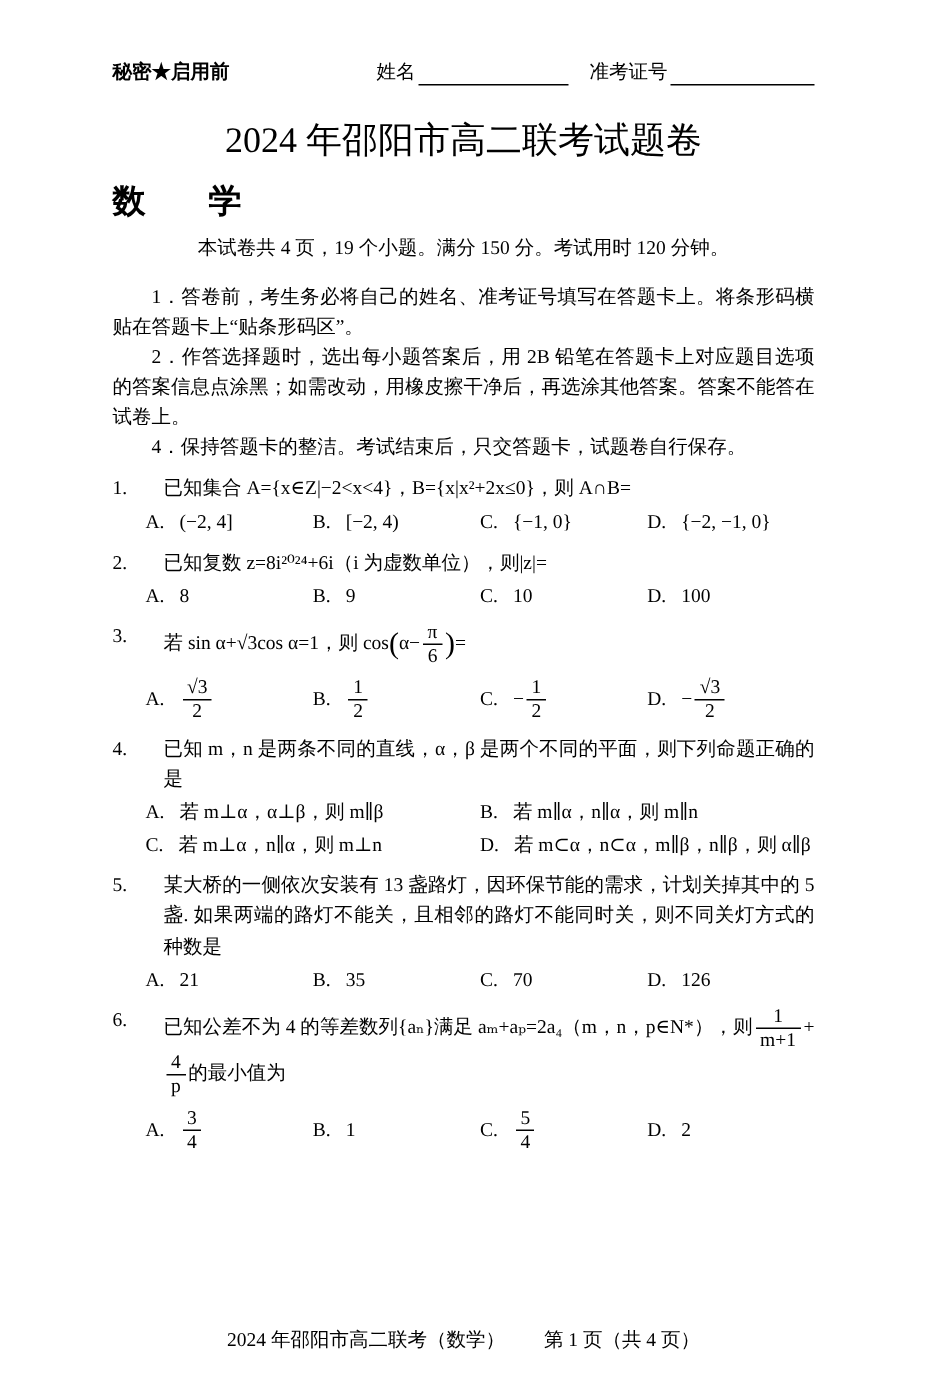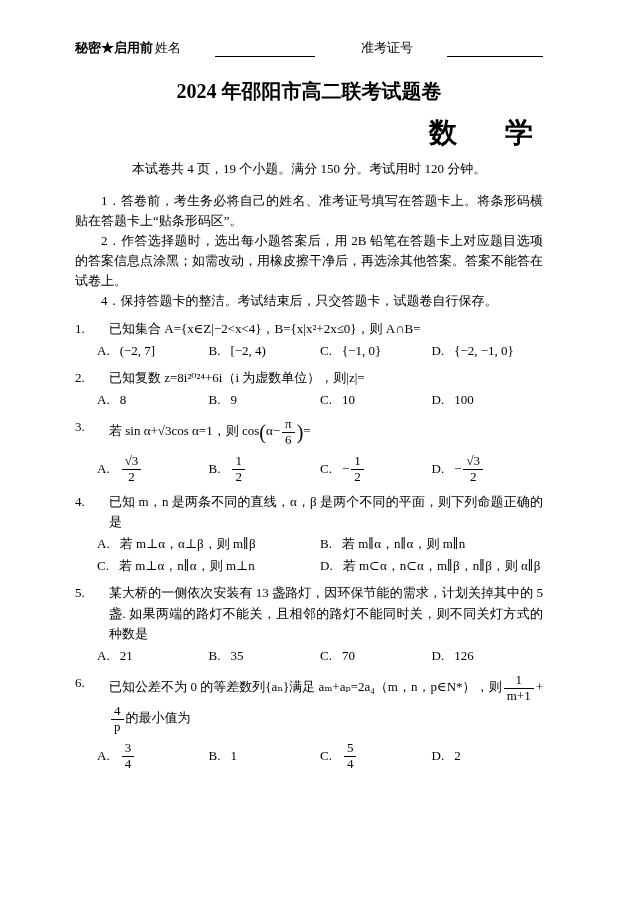--- a/index.html
+++ b/index.html
@@ -5,25 +5,25 @@
   * { box-sizing: border-box; }
   html, body { margin: 0; padding: 0; background: #ffffff; }
   .page {
     width: 536px; height: 923px; margin: 0 auto; background: #ffffff; color: #000;
     font-family: "Liberation Serif", "DejaVu Serif", serif;
     font-size: 13px; line-height: 1.55;
     padding: 38px 34px 0 34px; position: relative; overflow: hidden;
   }
   .top-row { display: flex; justify-content: space-between; align-items: flex-end; }
   .secrecy { font-weight: bold; }
-  .fill-fields { display: flex; align-items: flex-end; gap: 32px; }
+  .fill-fields { display: flex; align-items: flex-end; }
   .blank { display: inline-block; width: 100px; border-bottom: 1px solid #000; height: 15px; margin: 0 14px 1px 2px; }
   .blank.last { margin-right: 0; width: 96px; }
-  .title { text-align: center; font-size: 20px; font-weight: bold; margin: 18px 0 2px; }
-  .subject { text-align: right; font-size: 28px; font-weight: bold; margin: 4px 0 4px; letter-spacing: 10px; }
+  .title { text-align: center; font-size: 24px; font-weight: normal; margin: 18px 0 2px; }
+  .subject { text-align: left; font-size: 22px; font-weight: bold; margin: 4px 0 4px; letter-spacing: 10px; }
   .exam-info { text-align: center; margin: 0 0 12px; }
   .notice-title { font-weight: bold; margin: 0; }
   .notice-item { margin: 0; text-indent: 2em; text-align: justify; }
   .section-heading { margin: 13px 0 4px; font-weight: bold; text-align: justify; }
   .question { margin: 7px 0; }
   .stem { display: flex; margin-bottom: 2px; }
   .qnum { flex: 0 0 22px; }
   .qbody { flex: 1; text-align: justify; margin-left: 12px; }
   .opts { display: flex; padding-left: 22px; margin: 2px 0; }
   .opts .opt { width: 25%; display: flex; align-items: center; }
@@ -61,21 +61,21 @@
 
 
   <div class="question">
     <div class="stem">
       <span class="qnum">1.</span>
       <span class="qbody">已知集合 A={x∈Z|−2&lt;x&lt;4}，B={x|x²+2x≤0}，则 A∩B=</span>
     </div>
     <div class="opts">
       <span class="opt">
           <span class="optlabel">A.</span>
-          <span>(−2, 7]</span>
+          <span>(−2, 4]</span>
         </span>
       <span class="opt">
           <span class="optlabel">B.</span>
           <span>[−2, 4)</span>
         </span>
       <span class="opt">
           <span class="optlabel">C.</span>
           <span>{−1, 0}</span>
         </span>
       <span class="opt">
@@ -202,21 +202,21 @@
       <span class="opt">
           <span class="optlabel">D.</span>
           <span>126</span>
         </span>
     </div>
   </div>
 
   <div class="question">
     <div class="stem">
       <span class="qnum">6.</span>
-      <span class="qbody"><span>已知公差不为 0 的等差数列{aₙ}满足 aₘ+aₚ=2a₄（m，n，p∈N*），则</span><span class="frac">
+      <span class="qbody"><span>已知公差不为 4 的等差数列{aₙ}满足 aₘ+aₚ=2a₄（m，n，p∈N*），则</span><span class="frac">
             <span class="num">1</span>
             <span class="den">m+1</span>
           </span><span>+</span><span class="frac">
             <span class="num">4</span>
             <span class="den">p</span>
           </span><span>的最小值为</span></span>
     </div>
     <div class="opts tall">
       <span class="opt">
           <span class="optlabel">A.</span>
@@ -236,14 +236,15 @@
             <span class="den">4</span>
           </span>
         </span>
       <span class="opt">
           <span class="optlabel">D.</span>
           <span>2</span>
         </span>
     </div>
   </div>
 
+  <div class="footer">2024 年邵阳市高二联考（数学）　　第 1 页（共 4 页）</div>
 
 </div>
 
 </body></html>

